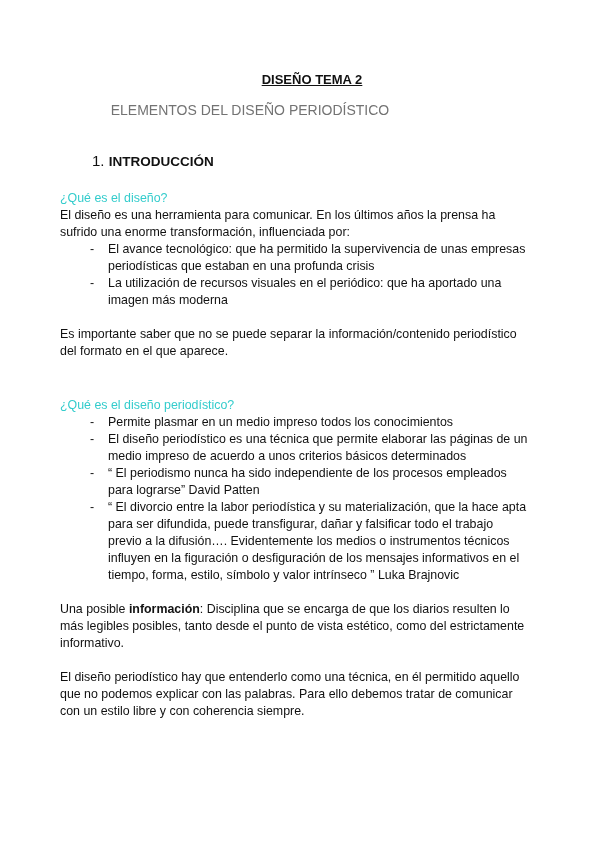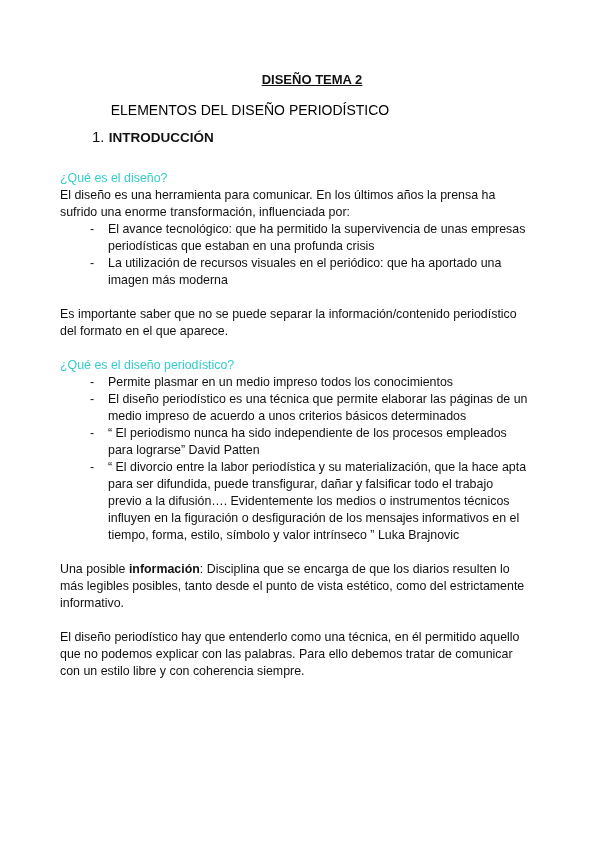--- a/index.html
+++ b/index.html
@@ -2,26 +2,26 @@
 <html><head>
   <meta charset="utf-8">
   <style>
     html, body { margin: 0; padding: 0; background: #ffffff; }
     body { width: 600px; height: 848px; position: relative; overflow: hidden;
            font-family: "Liberation Sans", sans-serif; color: #111111; font-size: 12.4px; }
     .page { position: absolute; left: 0; top: 0; width: 600px; height: 848px; }
     .doc-title { position: absolute; top: 72px; left: 0; width: 600px; text-align: center;
                  font-weight: bold; font-size: 13px; text-decoration: underline; padding-left: 12px; }
     .doc-subtitle { position: absolute; top: 102px; left: 0; width: 500px; text-align: center;
-                    font-size: 14px; color: #000000; }
-    .section-heading { position: absolute; top: 128px; left: 92px; font-size: 15px; }
+                    font-size: 14px; color: #737373; }
+    .section-heading { position: absolute; top: 152px; left: 92px; font-size: 15px; }
     .section-heading .num { font-weight: normal; }
     .section-heading .txt { font-weight: bold; font-size: 13.5px; }
     .content { position: absolute; left: 60px; top: 170px; width: 470px; line-height: 17px; }
-    .q { color: #33cccc; }
+    .q { color: #33cccc; margin-top: 20px; }
     .p { margin: 0; }
     ul.dash { list-style: none; margin: 0; padding: 0; }
     ul.dash li { position: relative; padding-left: 48px; }
     ul.dash li .bullet { position: absolute; left: 30px; top: 0; }
     .gap { height: 17px; }
     b { font-weight: bold; }
   </style>
 </head>
 <body>
 

